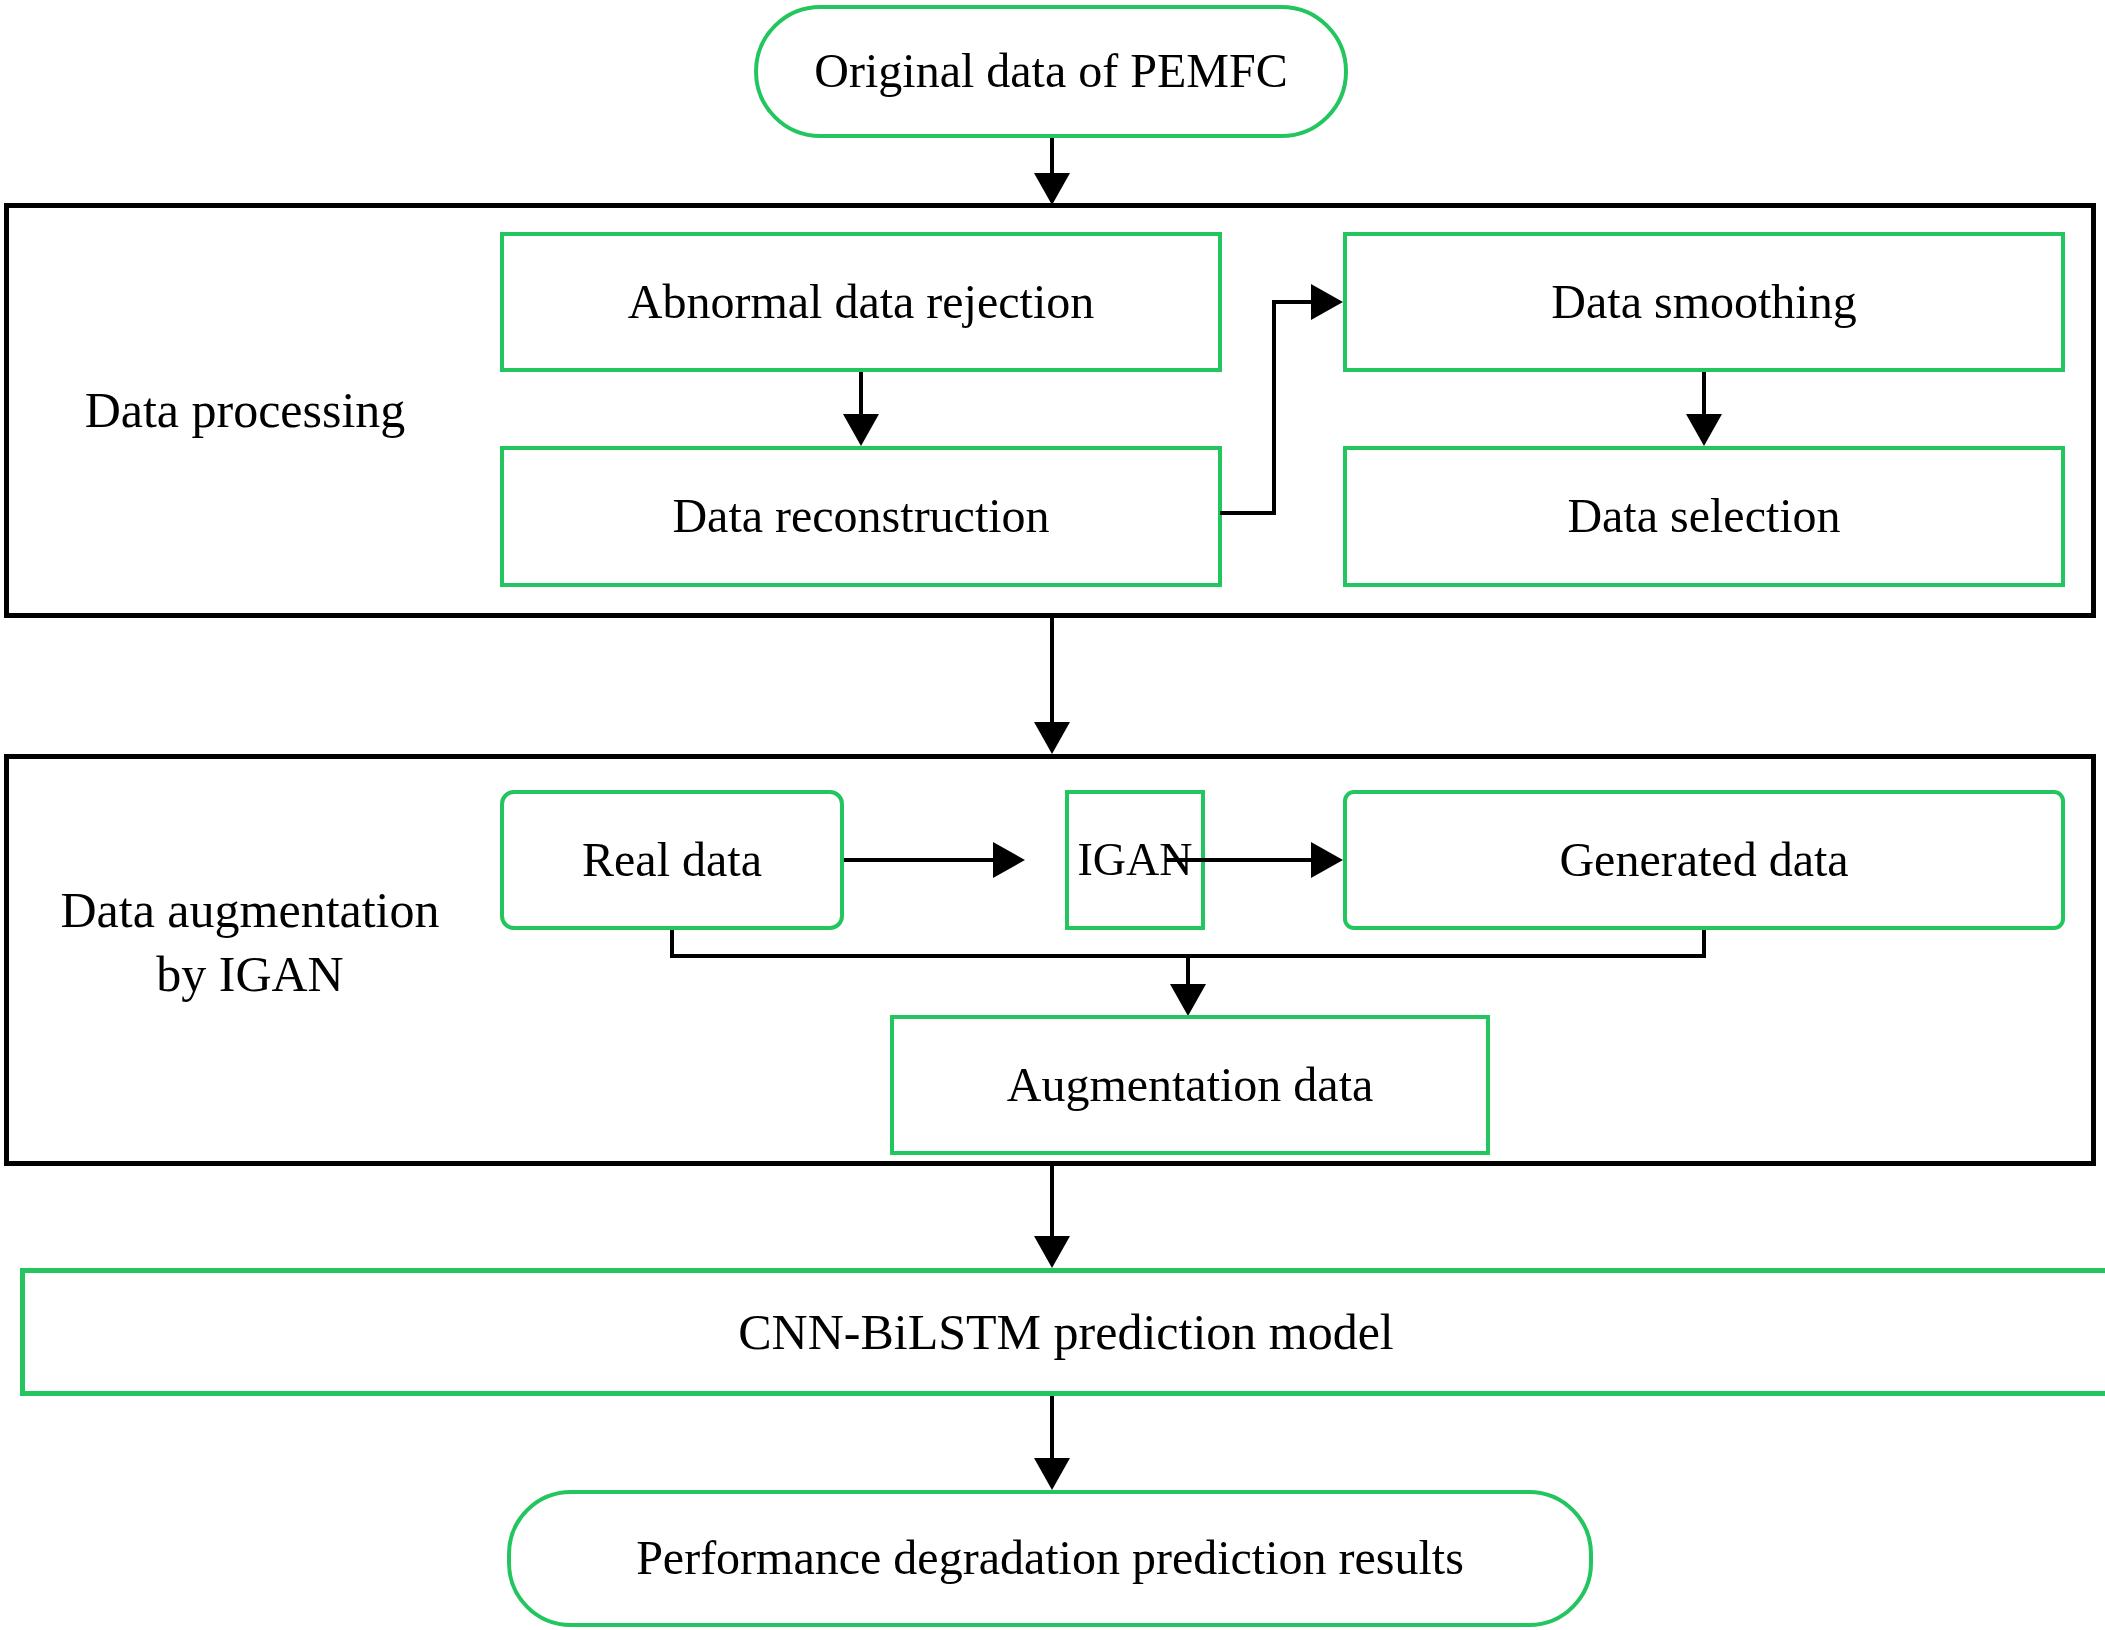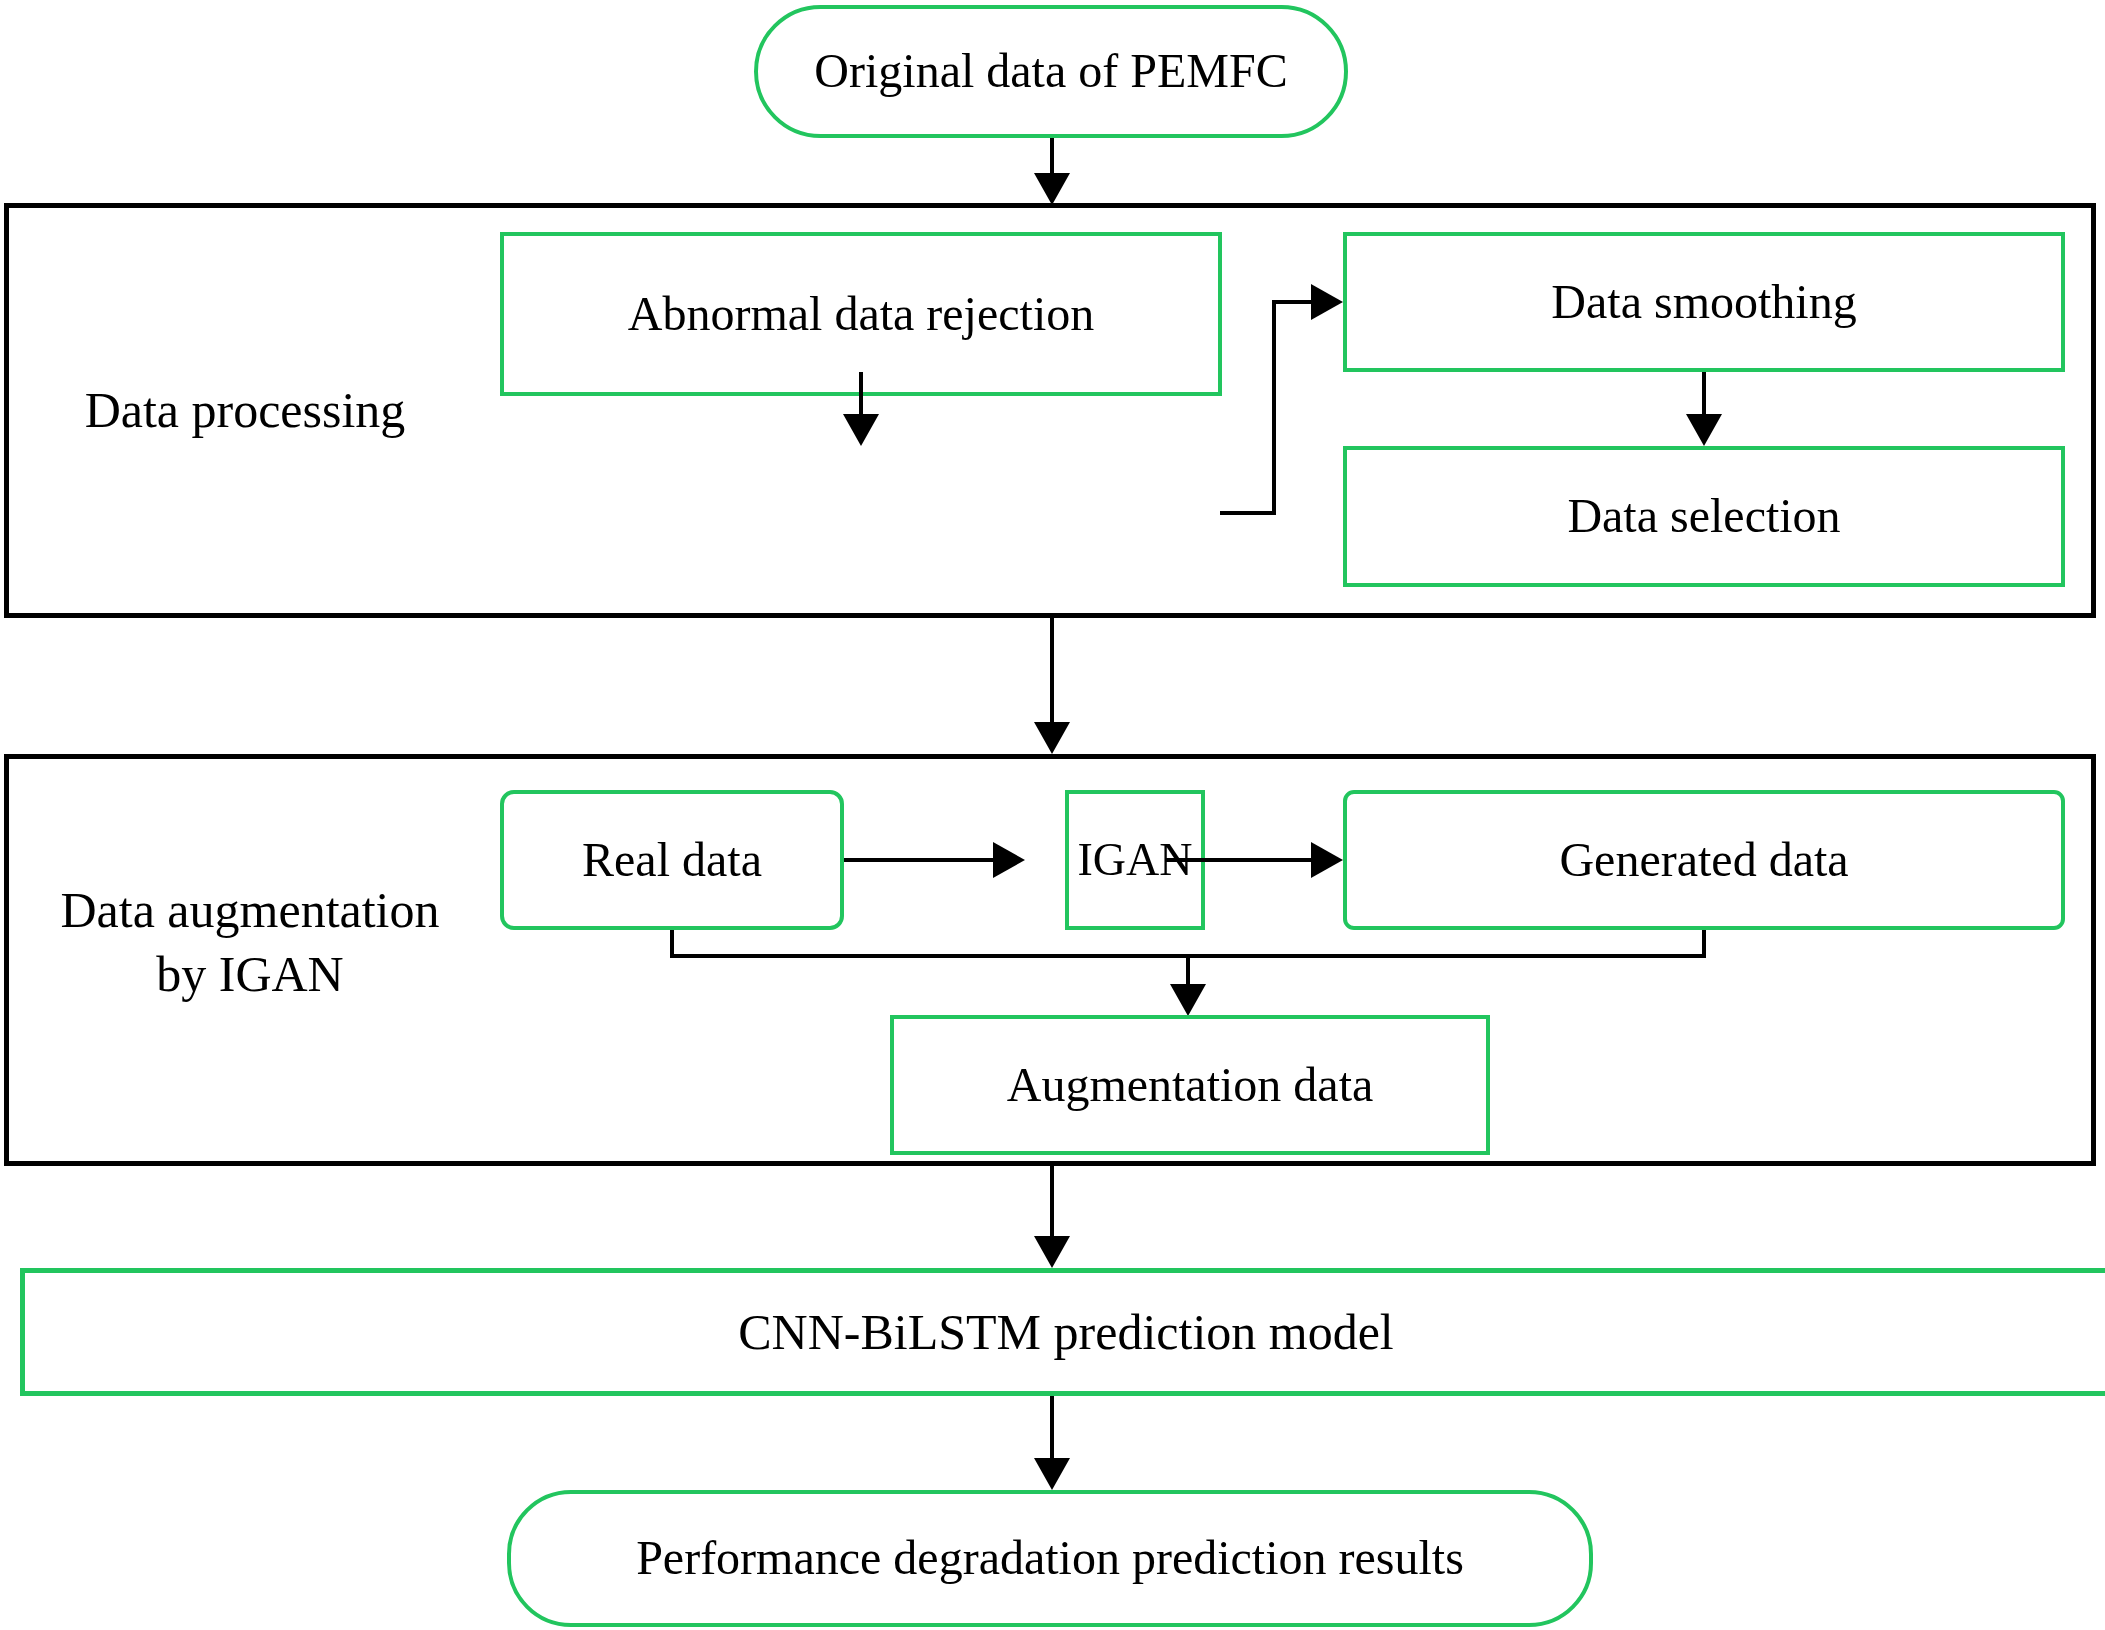--- a/index.html
+++ b/index.html
@@ -41,22 +41,23 @@
   <div class="node fs48" style="left:754px;top:5px;width:594px;height:133px;border-radius:67px;">Original data of PEMFC</div>
 
   <div>
     <div class="vline" style="left:1050px;top:138px;width:4px;height:37px;"></div>
     <div class="head-down" style="left:1034px;top:173px;"></div>
   </div>
 
   <div class="container-box" style="left:4px;top:203px;width:2092px;height:415px;"></div>
   <div class="lbl fs50" style="left:30px;top:378px;width:430px;height:64px;">Data processing</div>
 
-  <div class="node fs48" style="left:500px;top:232px;width:722px;height:164px;">Abnormal data rejection</div>
+  <div class="node fs48" style="left:500px;top:232px;width:722px;height:140px;">Abnormal data rejection</div>
   <div class="node fs48" style="left:1343px;top:232px;width:722px;height:140px;">Data smoothing</div>
+  <div class="node fs48" style="left:500px;top:446px;width:722px;height:141px;">Data reconstruction</div>
   <div class="node fs48" style="left:1343px;top:446px;width:722px;height:141px;">Data selection</div>
 
   <div>
     <div class="vline" style="left:859px;top:372px;width:4px;height:44px;"></div>
     <div class="head-down" style="left:843px;top:414px;"></div>
   </div>
 
   <div>
     <div class="vline" style="left:1702px;top:372px;width:4px;height:44px;"></div>
     <div class="head-down" style="left:1686px;top:414px;"></div>

